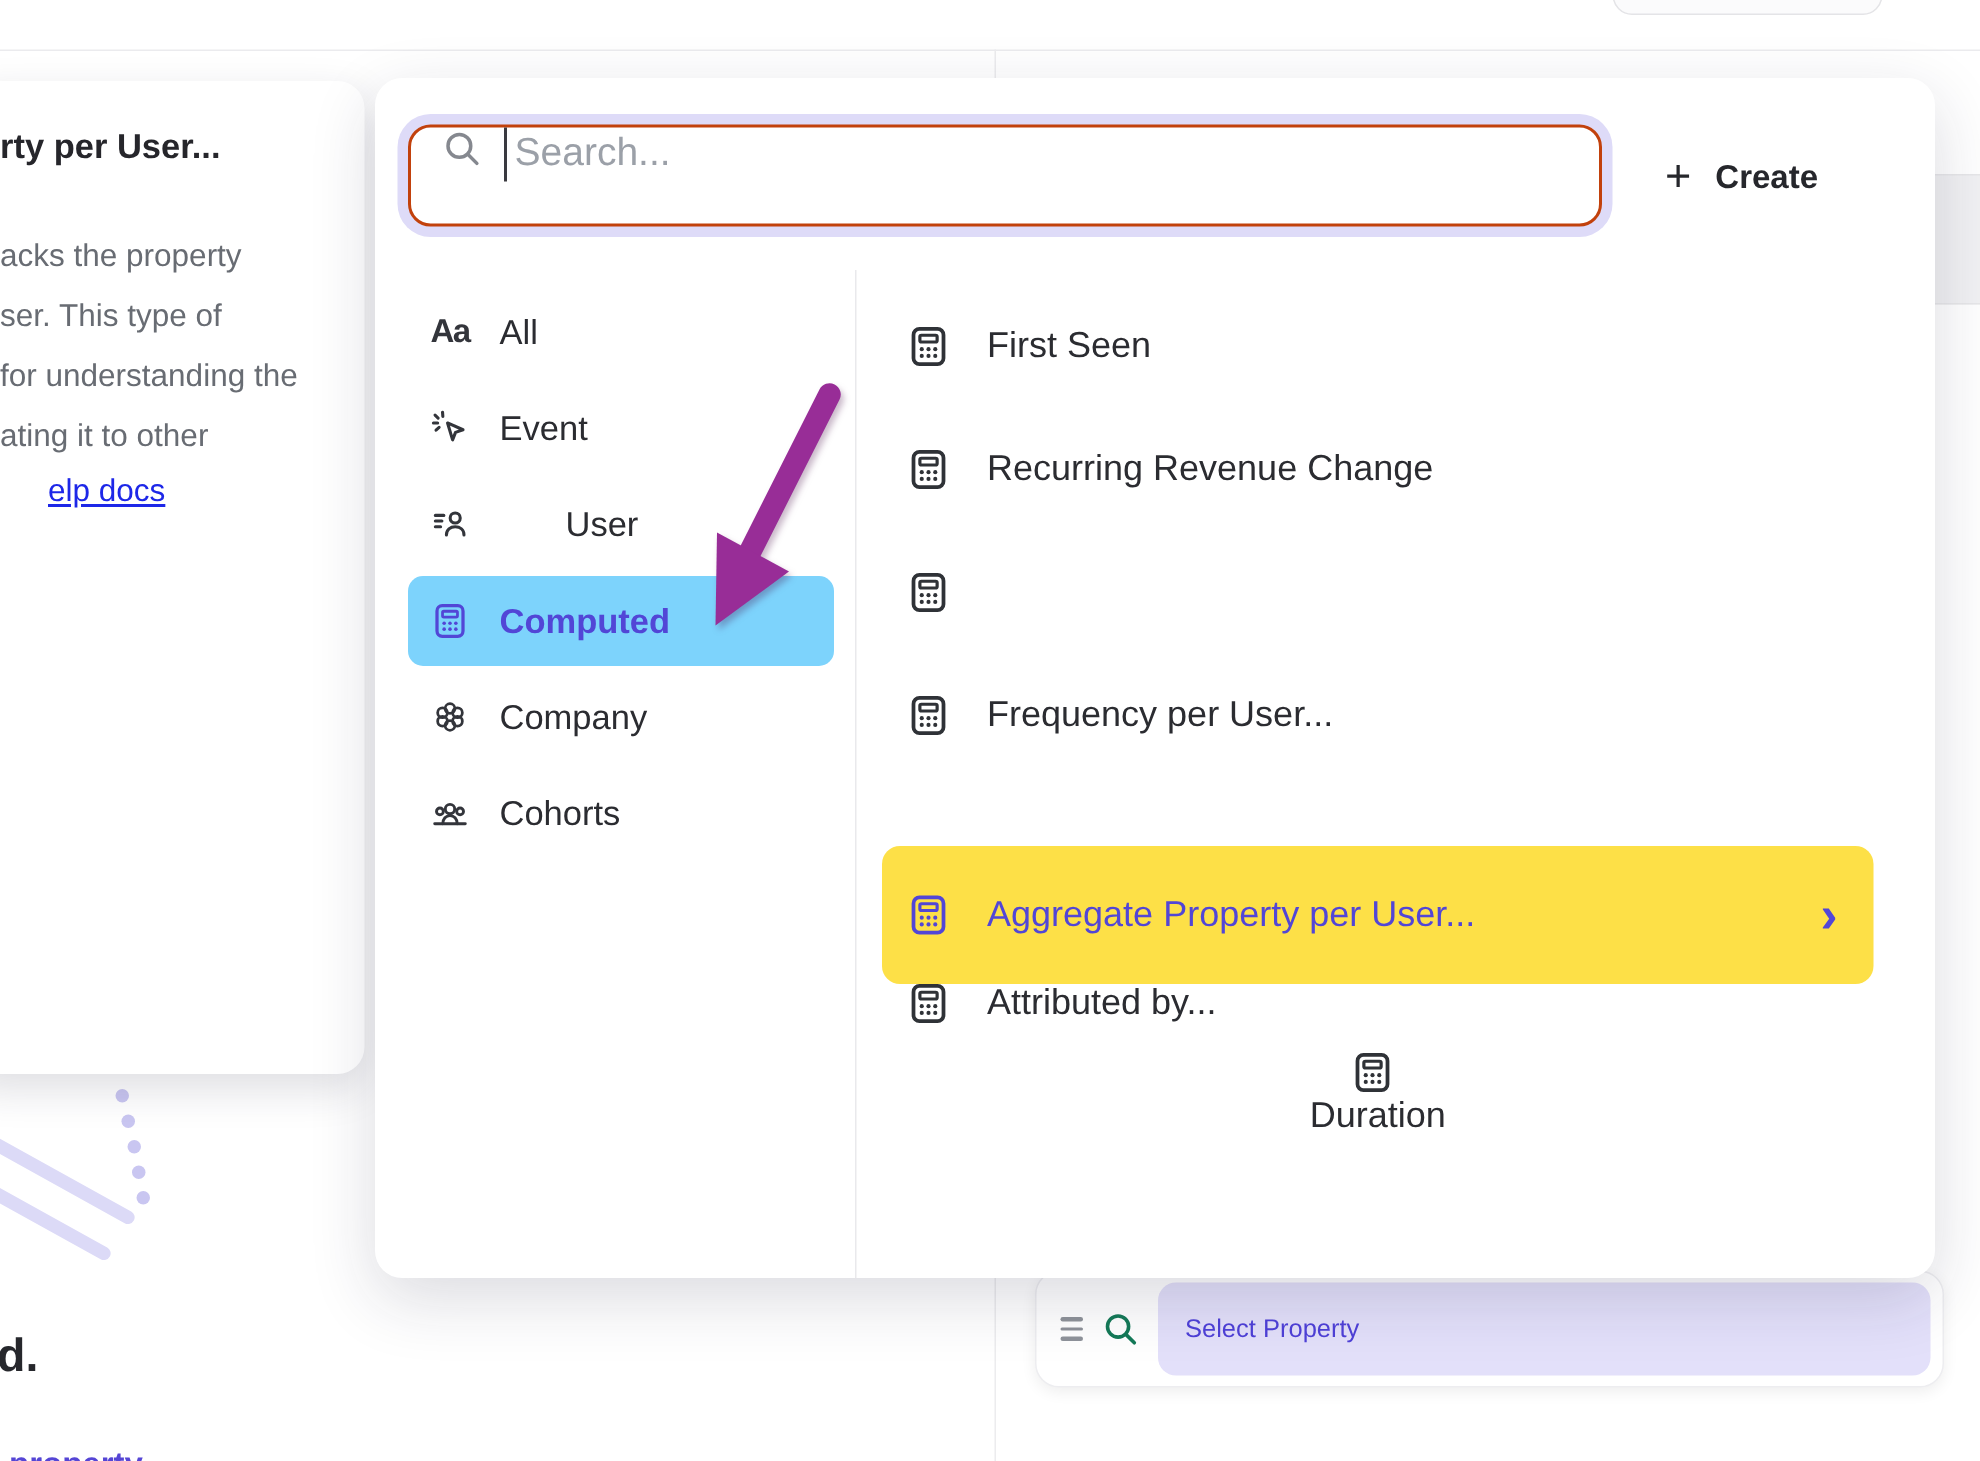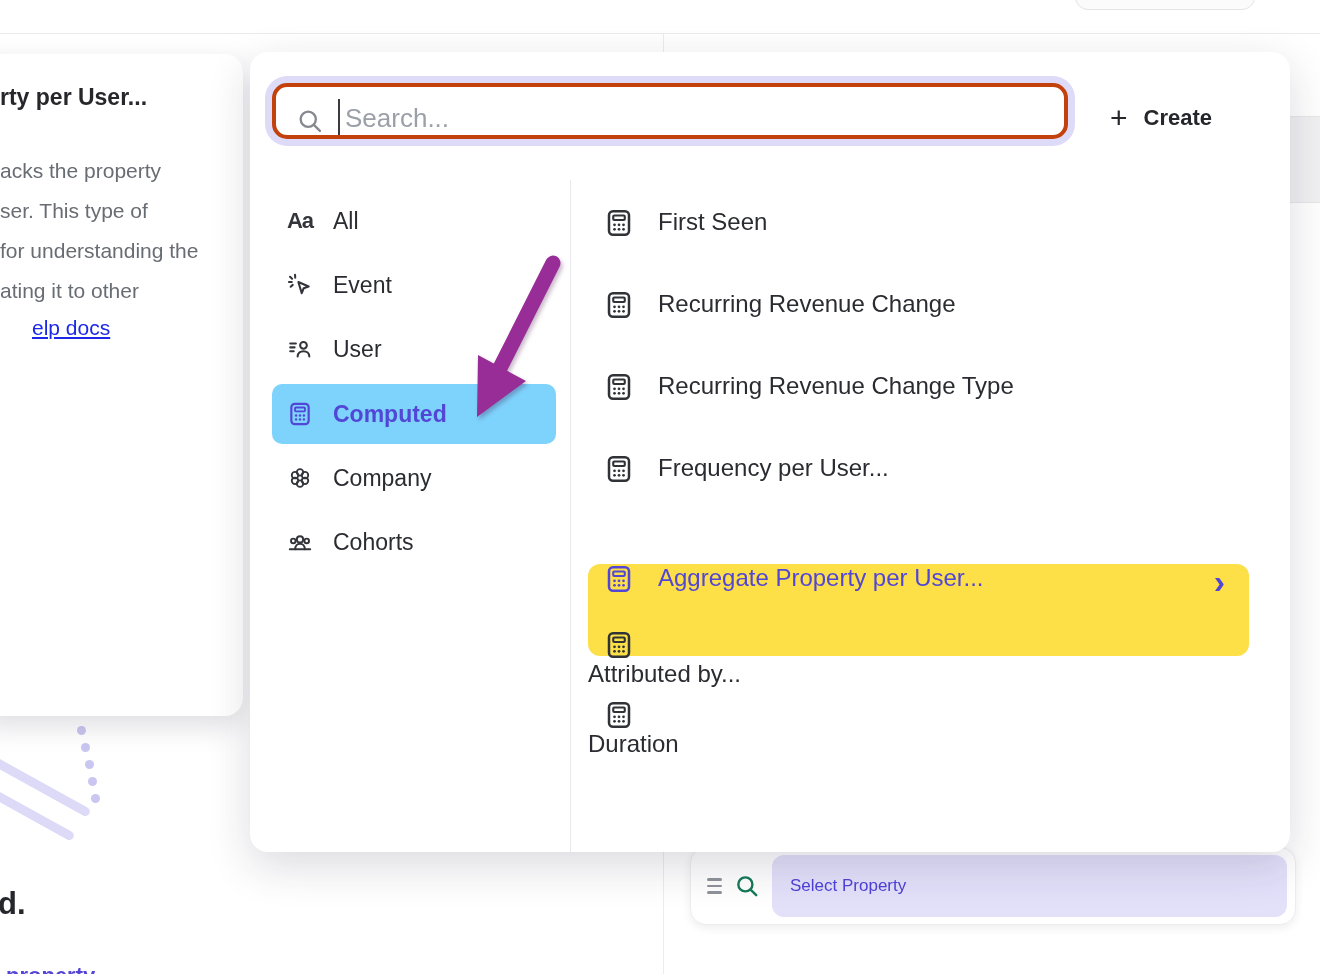--- a/index.html
+++ b/index.html
@@ -24,23 +24,23 @@
   .tooltip{position:absolute;left:-24px;top:54px;width:267px;height:662px;background:#fff;
     border-radius:18px;box-shadow:0 10px 28px rgba(35,35,60,.15);z-index:2;
     padding:30px 14px 0 24px;box-sizing:border-box;}
   .tooltip-title{font-size:23px;font-weight:700;color:#26262b;margin:0 0 40px 0;white-space:nowrap;}
   .tooltip-line{font-size:21px;line-height:40px;color:#686c73;white-space:nowrap;}
   .tooltip-link{display:inline-block;margin-top:5px;font-size:21px;color:#1d27e8;
     text-decoration:underline;white-space:nowrap;margin-left:32px;}
   
   .modal{position:absolute;left:250px;top:52px;width:1040px;height:800px;background:#fff;
     border-radius:18px;box-shadow:0 14px 44px rgba(30,30,60,.16);z-index:3;}
-  .search-wrap{position:absolute;left:22px;top:31px;width:796px;height:56px;border-radius:15px;
-    border:4px solid #c2410c;box-shadow:0 0 0 7px #dedbf8;background:#fff;
-    display:flex;align-items:flex-end;padding-left:20px;box-sizing:border-box;}
+  .search-wrap{position:absolute;left:22px;top:31px;width:796px;height:68px;border-radius:15px;
+    border:2px solid #c2410c;box-shadow:0 0 0 7px #dedbf8;background:#fff;
+    display:flex;align-items:flex-start;padding-left:20px;box-sizing:border-box;}
   .search-icon{width:28px;height:28px;color:#85888f;flex:0 0 auto;margin-right:14px;}
   .caret{width:2px;height:36px;background:#3a3a40;margin-right:3px;flex:0 0 auto;}
   .search-input{flex:1;border:none;outline:none;font-family:"Liberation Sans",sans-serif;
     font-size:26px;color:#2b2c31;background:transparent;min-width:0;}
   .search-input::placeholder{color:#9ba0a8;}
   .create-btn{position:absolute;left:852px;top:42px;height:48px;display:flex;align-items:center;
     gap:16px;cursor:pointer;color:#26272c;background:none;border:none;padding:0 8px;
     font-family:"Liberation Sans",sans-serif;}
   .create-plus{font-size:30px;font-weight:400;line-height:1;}
   .create-label{font-size:22px;font-weight:700;}
@@ -49,21 +49,21 @@
   .cat-row{position:absolute;left:22px;width:284px;height:44px;display:flex;align-items:center;
     padding-left:15px;box-sizing:border-box;cursor:pointer;border-radius:10px;}
   .cat-row.selected{height:60px;background:#7dd3fc;}
   .cat-icon{width:26px;height:26px;color:#33353b;flex:0 0 auto;margin-right:20px;
     display:flex;align-items:center;justify-content:center;}
   .cat-aa{font-size:22px;font-weight:600;color:#33353b;letter-spacing:-1px;}
   .cat-label{font-size:23px;font-weight:500;color:#2b2c31;white-space:nowrap;}
   .cat-row.selected .cat-icon{color:#5246d6;}
   .cat-row.selected .cat-label{color:#5246d6;font-weight:600;}
   
-  .item-row{position:absolute;left:338px;width:661px;height:46px;display:flex;
+  .item-row{position:absolute;left:338px;width:661px;height:46px;display:flex;align-items:center;
     cursor:pointer;border-radius:12px;}
   .item-row.selected{height:92px;background:#fde047;margin-top:46px;}
   .item-icon{width:30px;height:30px;color:#2f3237;flex:0 0 auto;margin-left:16px;margin-right:24px;}
   .item-row.selected .item-icon{color:#5246d6;}
   .item-label{font-size:24px;font-weight:500;color:#2b2c31;white-space:nowrap;}
   .item-row.selected .item-label{color:#5246d6;}
   .item-chevron{margin-left:auto;margin-right:24px;font-size:34px;line-height:1;color:#5246d6;
     font-weight:600;}
   
   .bottom-card{position:absolute;left:690px;top:847px;width:606px;height:78px;background:#fff;
@@ -139,21 +139,21 @@
         <svg viewBox="0 0 24 24" width="26" height="26" fill="none" stroke="currentColor" stroke-width="1.9" stroke-linecap="round" stroke-linejoin="round">
           <path d="M10.5 9.2 L20 13.4 L15.4 15 L13.6 19.6 Z"></path>
           <line x1="7.4" y1="2.6" x2="7.6" y2="5.2"></line>
           <line x1="2.8" y1="4.4" x2="4.7" y2="6.2"></line>
           <line x1="1.8" y1="9.2" x2="4.4" y2="9.2"></line>
           <line x1="3.4" y1="13.6" x2="5.3" y2="11.9"></line>
         </svg>
       </span>
       <span class="cat-label">Event</span>
     </div>
-    <div class="cat-row" style="top:275px;">
+    <div class="cat-row" style="top:275px;gap:44px;">
       <span class="cat-icon">
         <svg viewBox="0 0 24 24" width="26" height="26" fill="none" stroke="currentColor" stroke-width="1.9" stroke-linecap="round">
           <line x1="3" y1="7" x2="8.2" y2="7"></line>
           <line x1="3" y1="10.5" x2="7" y2="10.5"></line>
           <line x1="3" y1="14" x2="6.2" y2="14"></line>
           <circle cx="15.2" cy="8.6" r="3.1"></circle>
           <path d="M9.8 19 c0-3.2 2.4-5 5.4-5 s5.4 1.8 5.4 5"></path>
         </svg>
       </span>
       <span class="cat-label">User</span>
@@ -237,21 +237,20 @@
         <rect x="7.4" y="6" width="9.2" height="3.6" rx="0.8" stroke-width="1.7"></rect>
         <g fill="currentColor" stroke="none">
             <circle cx="8.4" cy="13.4" r="1.1"></circle>
             <circle cx="12" cy="13.4" r="1.1"></circle>
             <circle cx="15.6" cy="13.4" r="1.1"></circle>
             <circle cx="8.4" cy="17" r="1.1"></circle>
             <circle cx="12" cy="17" r="1.1"></circle>
             <circle cx="15.6" cy="17" r="1.1"></circle>
           </g>
       </svg>
-      <span class="item-label">Recurring Revenue Change Type</span>
     </div>
     <div class="item-row" style="top:402px;">
       <svg class="item-icon" viewBox="0 0 24 24" fill="none" stroke="currentColor">
         <rect x="4" y="2.6" width="16" height="18.8" rx="3.2" stroke-width="2"></rect>
         <rect x="7.4" y="6" width="9.2" height="3.6" rx="0.8" stroke-width="1.7"></rect>
         <g fill="currentColor" stroke="none">
             <circle cx="8.4" cy="13.4" r="1.1"></circle>
             <circle cx="12" cy="13.4" r="1.1"></circle>
             <circle cx="15.6" cy="13.4" r="1.1"></circle>
             <circle cx="8.4" cy="17" r="1.1"></circle>
@@ -270,21 +269,21 @@
             <circle cx="12" cy="13.4" r="1.1"></circle>
             <circle cx="15.6" cy="13.4" r="1.1"></circle>
             <circle cx="8.4" cy="17" r="1.1"></circle>
             <circle cx="12" cy="17" r="1.1"></circle>
             <circle cx="15.6" cy="17" r="1.1"></circle>
           </g>
       </svg>
       <span class="item-label">Aggregate Property per User...</span>
       <span class="item-chevron">›</span>
     </div>
-    <div class="item-row" style="top:578px;flex-direction:column;">
+    <div class="item-row" style="top:594px;">
       <svg class="item-icon" viewBox="0 0 24 24" fill="none" stroke="currentColor">
         <rect x="4" y="2.6" width="16" height="18.8" rx="3.2" stroke-width="2"></rect>
         <rect x="7.4" y="6" width="9.2" height="3.6" rx="0.8" stroke-width="1.7"></rect>
         <g fill="currentColor" stroke="none">
             <circle cx="8.4" cy="13.4" r="1.1"></circle>
             <circle cx="12" cy="13.4" r="1.1"></circle>
             <circle cx="15.6" cy="13.4" r="1.1"></circle>
             <circle cx="8.4" cy="17" r="1.1"></circle>
             <circle cx="12" cy="17" r="1.1"></circle>
             <circle cx="15.6" cy="17" r="1.1"></circle>

